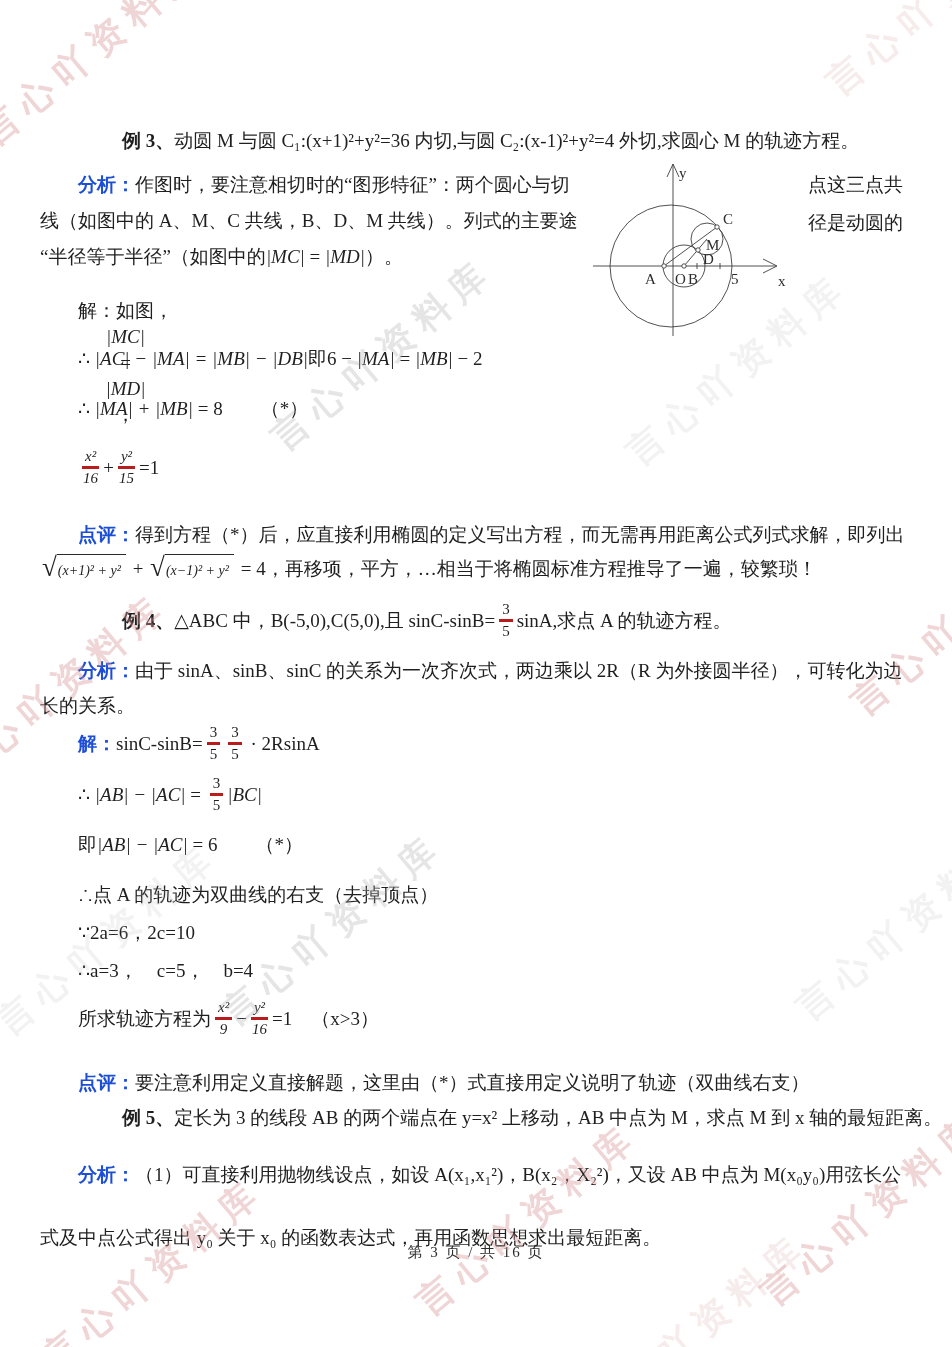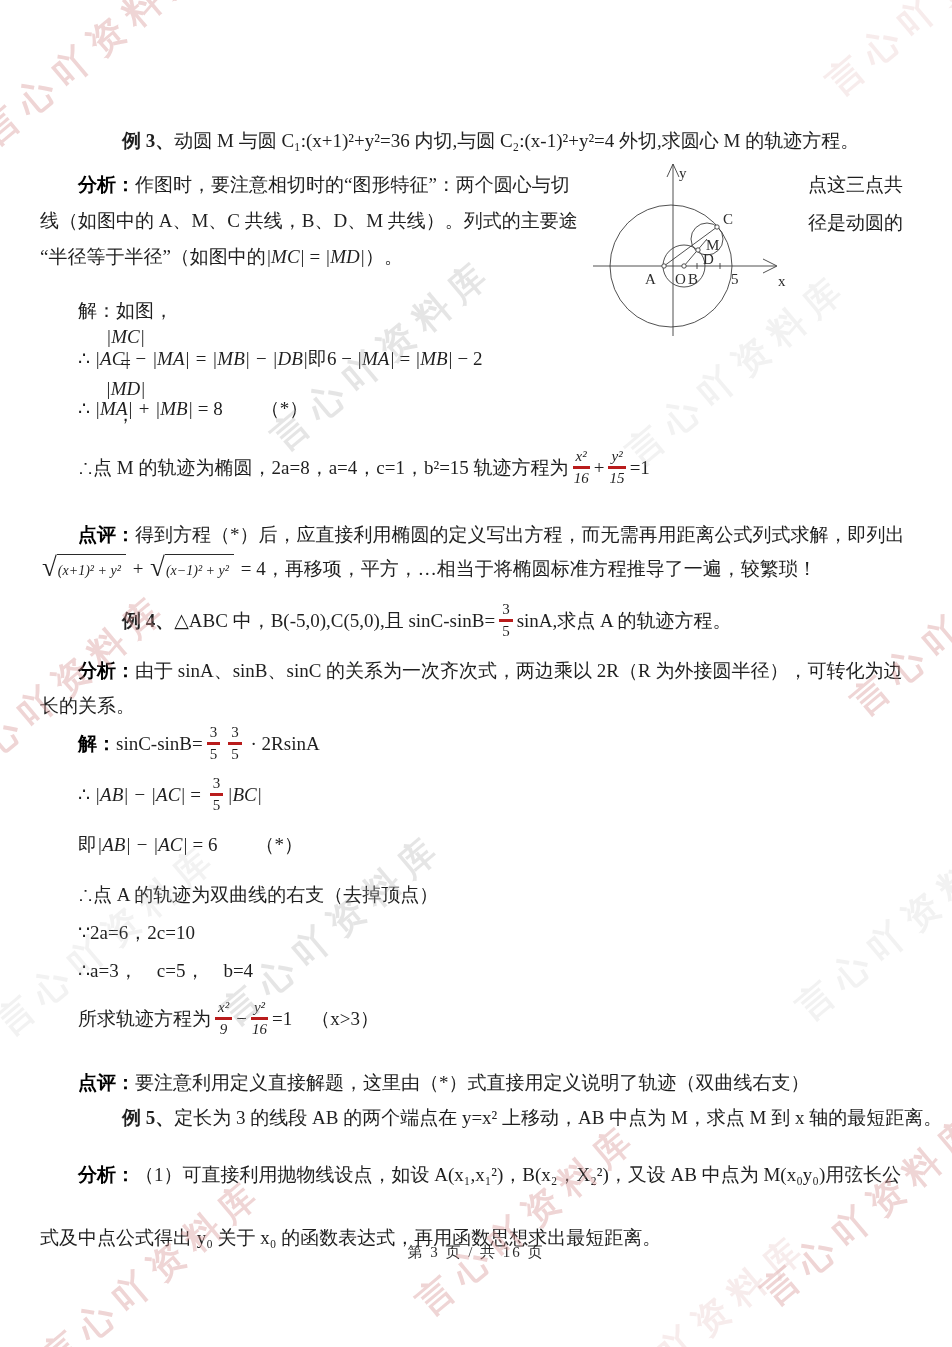--- a/index.html
+++ b/index.html
@@ -14,21 +14,21 @@
   .line{
     position:absolute;
     display:flex;
     align-items:center;
     white-space:nowrap;
     font-size:19px;
     line-height:26px;
   }
   .line span{white-space:pre;}
   .kw-bold{font-weight:700;margin-left:44px;}
-  .kw-red{color:#000000;font-weight:700;}
+  .kw-red{color:#1d4ed8;font-weight:700;}
   .mi{font-style:italic;}
   
   .frac{
     display:inline-flex;
     flex-direction:column;
     align-items:center;
     font-size:15px;
     line-height:1.15;
     margin:0 4px;
     vertical-align:middle;
@@ -162,21 +162,20 @@
       <span> = </span>
       <span class="mi">|MB|</span>
       <span> − 2</span>
     </div>
   <div class="line" style="top:396px;left:78px;">
       <span>∴ </span>
       <span class="mi">|MA| + |MB|</span>
       <span> = 8　　（*）</span>
     </div>
   <div class="line" style="top:448px;left:78px;">
-      <span>∴点 M 的轨迹为椭圆，2a=8，a=4，c=1，b²=15 轨迹方程为</span>
       <span class="frac mi"><span class="num">x²</span><span class="den">16</span></span>
       <span>+</span>
       <span class="frac mi"><span class="num">y²</span><span class="den">15</span></span>
       <span>=1</span>
     </div>
   <div class="line" style="top:522px;left:78px;">
       <span class="kw-red">点评：</span>
       <span>得到方程（*）后，应直接利用椭圆的定义写出方程，而无需再用距离公式列式求解，即列出</span>
     </div>
   <div class="line" style="top:554px;left:40px;">

